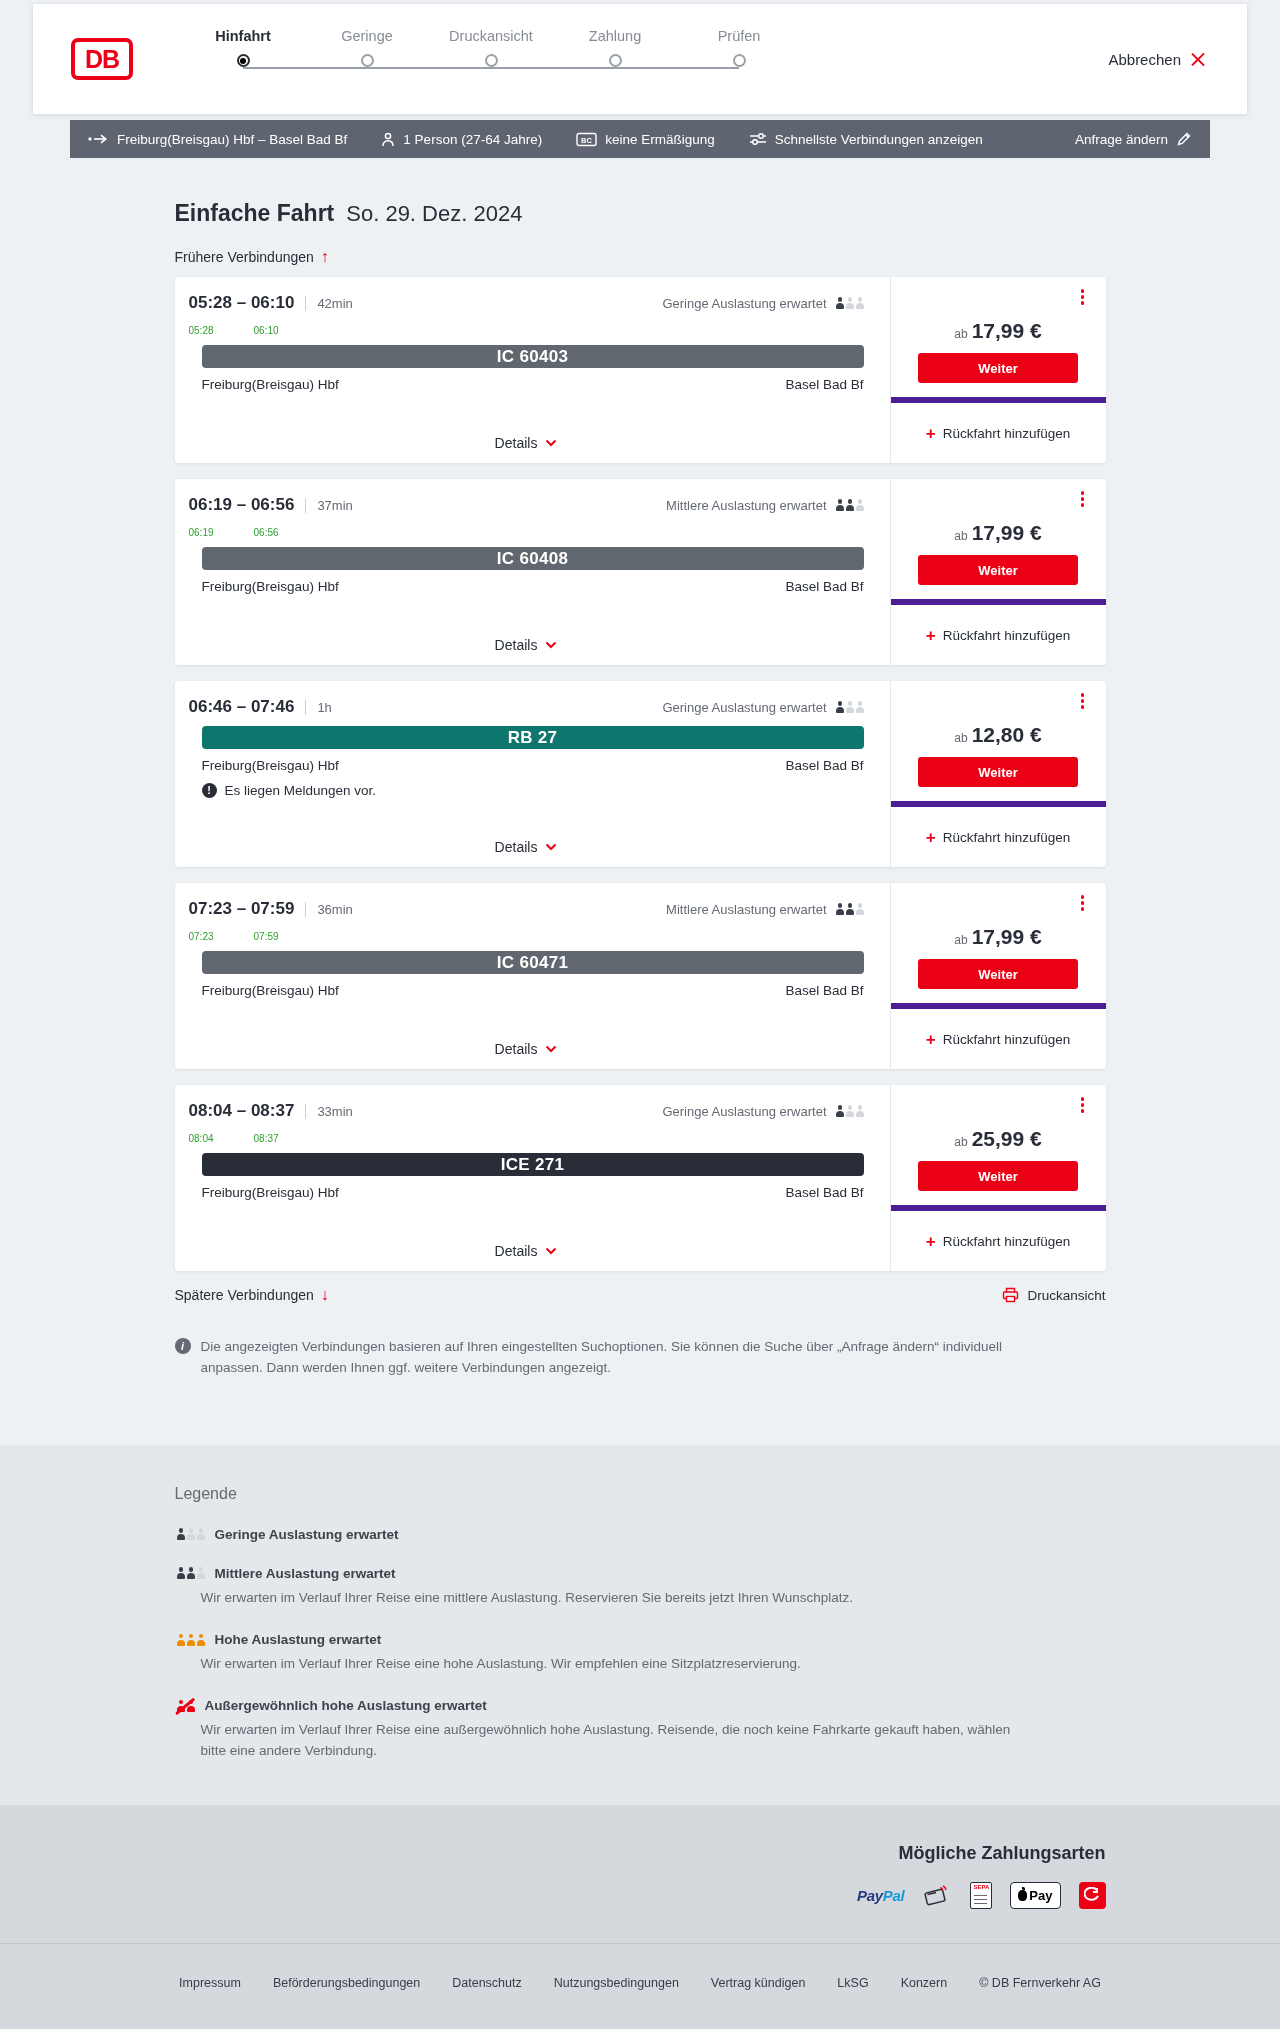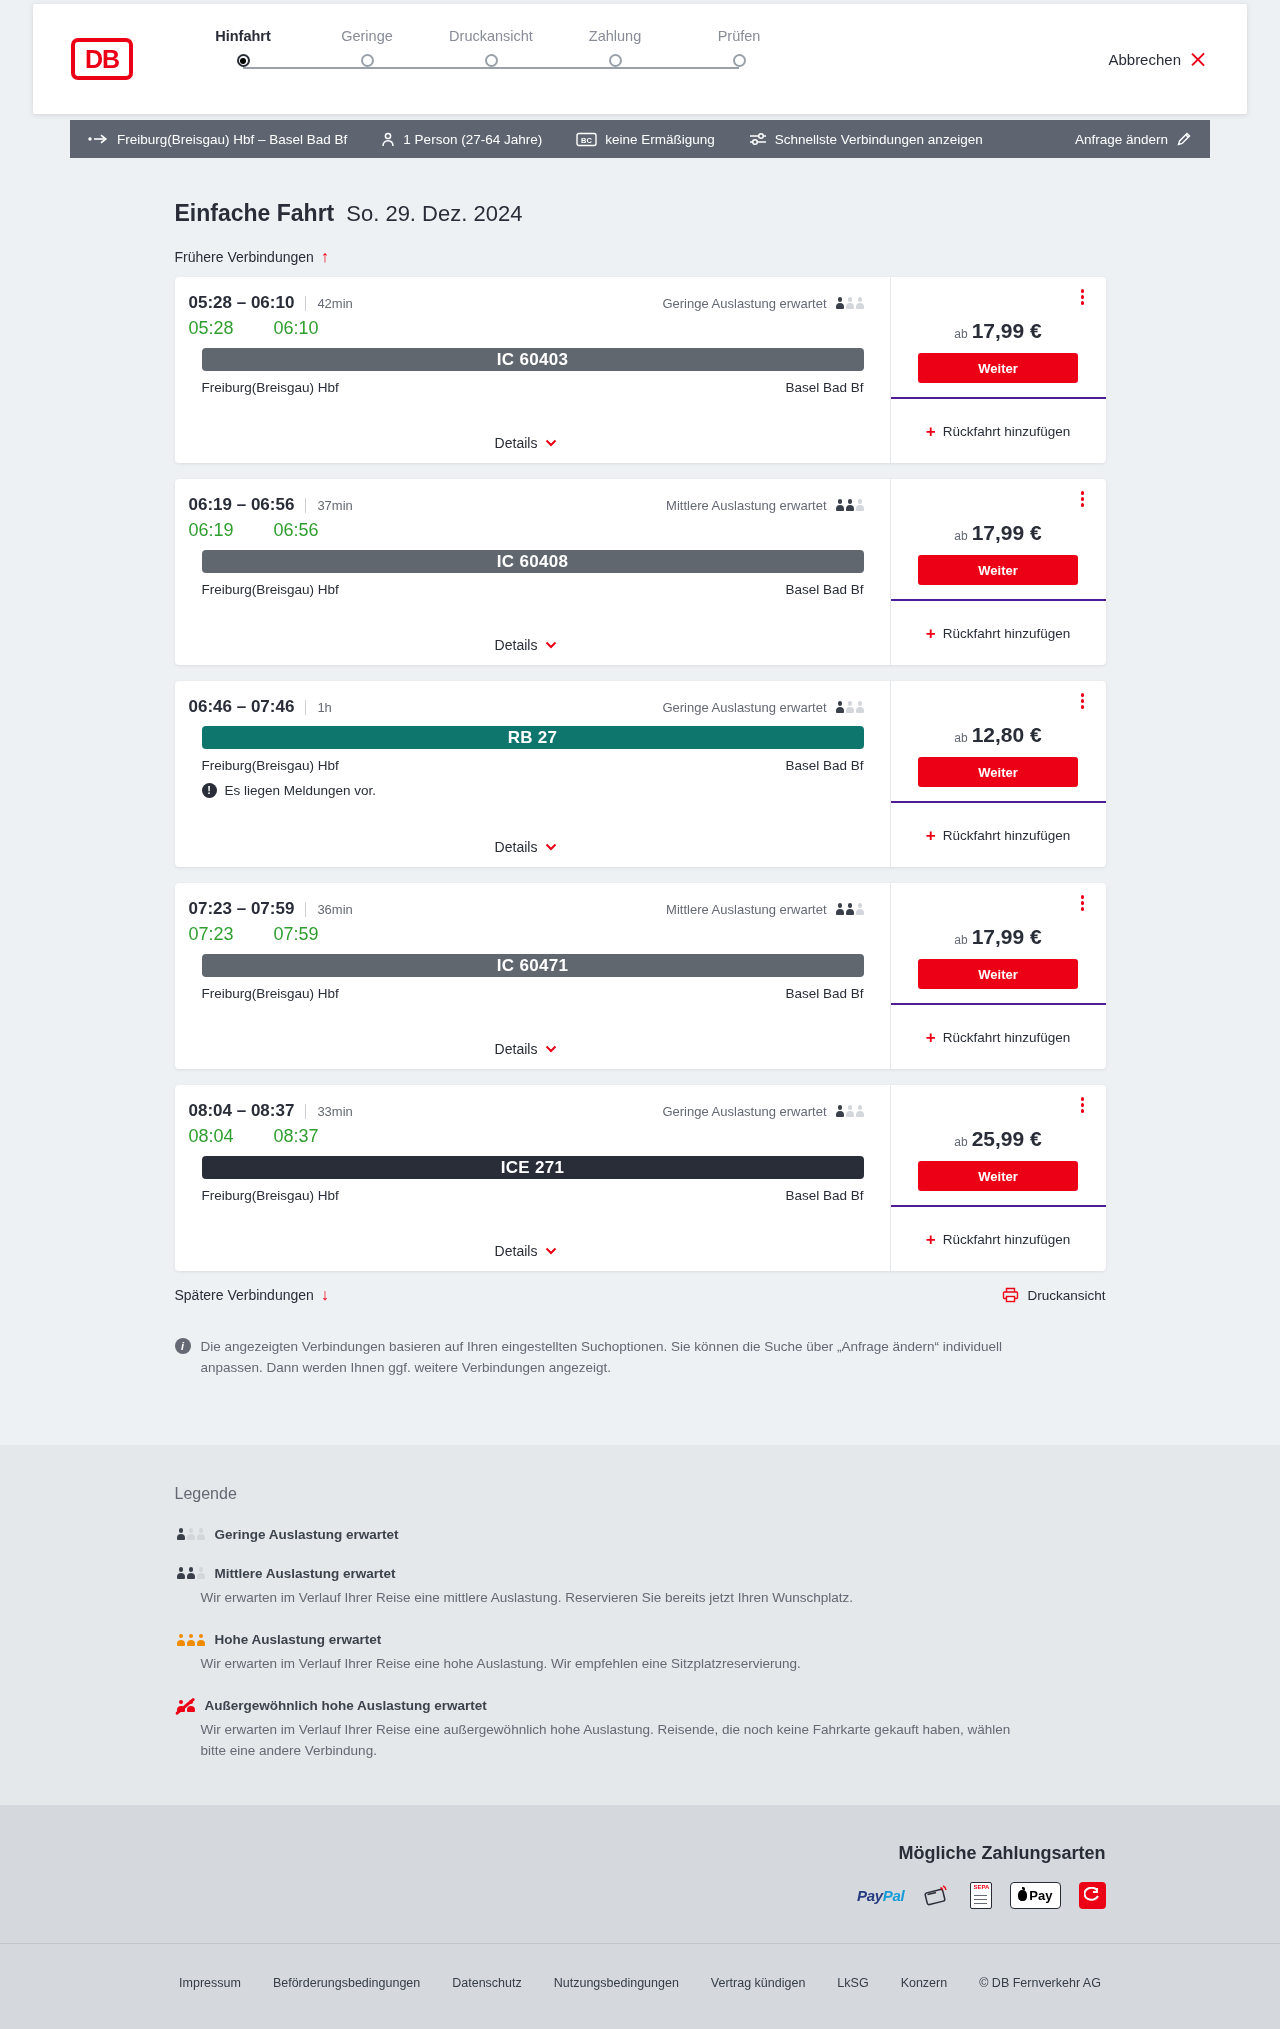--- a/index.html
+++ b/index.html
@@ -47,42 +47,42 @@
   .row-top { display:flex; align-items:center; }
   .times { font-size:17px; font-weight:bold; }
   .dur-sep { width:1px; height:15px; background:#cdd1d6; margin:0 11px; }
   .duration { font-size:13px; color:#646973; }
   .occupancy { margin-left:auto; display:flex; align-items:center; gap:7px; font-size:13px; color:#646973; }
   .ppl { display:flex; align-items:flex-end; }
   .pp { position:relative; display:inline-block; width:8px; height:12px; margin-left:2px; color:#3a404a; }
   .pp::before { content:""; position:absolute; top:0; left:2px; width:4.5px; height:4.5px; border-radius:50%; background:currentColor; }
   .pp::after  { content:""; position:absolute; bottom:0; left:.5px; width:7.5px; height:6px; border-radius:4px 4px 1px 1px; background:currentColor; }
   .pp.faded { color:#d3d7db; } .pp.orange { color:#f08c00; } .pp.red { color:#ec0016; }
-  .row-green { margin-top:5px; display:flex; gap:40px; color:#2f9e2f; font-size:18px; }
+  .row-green { margin-top:12px; display:flex; gap:40px; color:#2f9e2f; font-size:10px; }
   .train-bar { margin:9px 0 0 13px; height:23px; border-radius:4px; display:flex; align-items:center;
                justify-content:center; color:#fff; font-size:17px; font-weight:bold; letter-spacing:.3px; }
   .train-ic  { background:#61676f; } .train-rb { background:#0f766e; } .train-ice { background:#282d37; }
   .row-stations { margin:9px 0 0 13px; display:flex; justify-content:space-between; font-size:13.5px; }
   .row-notice { margin:10px 0 0 13px; display:flex; align-items:center; gap:8px; font-size:13.5px; }
   .notice-icon { width:15px; height:15px; border-radius:50%; background:#282d37; color:#fff; font-size:11px;
                  font-weight:bold; text-align:center; line-height:15px; flex:none; }
   .notice-icon::before { content:"!"; }
   .details-row { margin-top:auto; padding-top:12px; display:flex; justify-content:center; align-items:center;
                  gap:8px; font-size:14px; cursor:pointer; }
 
   .card-aside { width:216px; border-left:1px solid #e6e9ec; display:flex; flex-direction:column; position:relative; }
   .kebab { position:absolute; top:10px; right:13px; width:20px; height:20px; display:flex; flex-direction:column;
            align-items:center; justify-content:center; gap:2.5px; cursor:pointer; background:none; border:none; }
   .kebab i { width:3.5px; height:3.5px; border-radius:50%; background:#ec0016; }
   .price-line { margin-top:42px; text-align:center; }
   .price-ab { font-size:12px; color:#646973; margin-right:4px; }
   .price { font-size:21px; font-weight:bold; }
   .btn-weiter { margin:10px auto 0; width:160px; height:30px; background:#ec0016; color:#fff; border:none;
                 border-radius:3px; font-size:13px; font-weight:bold; font-family:inherit; cursor:pointer; }
-  .return-row { margin-top:14px; border-top:2px solid #4c1d95; flex:1; display:flex; align-items:center;
+  .return-row { margin-top:14px; border-top:6px solid #4c1d95; flex:1; display:flex; align-items:center;
                 justify-content:center; gap:7px; font-size:13.5px; cursor:pointer; }
   .plus-icon::before { content:"+"; color:#ec0016; font-size:17px; font-weight:bold; line-height:1; }
 
   
   .later-row { margin-top:16px; display:flex; justify-content:space-between; align-items:center; }
   .print-link { display:flex; align-items:center; gap:8px; font-size:13.5px; cursor:pointer; }
   .info-row { margin-top:34px; display:flex; gap:10px; max-width:840px; font-size:13.5px; color:#646973; line-height:1.55; }
   .info-icon { flex:none; width:16px; height:16px; border-radius:50%; background:#646973; color:#fff;
                font-size:11px; font-weight:bold; font-style:italic; text-align:center; line-height:16px; margin-top:1px; }
   .info-icon::before { content:"i"; }

